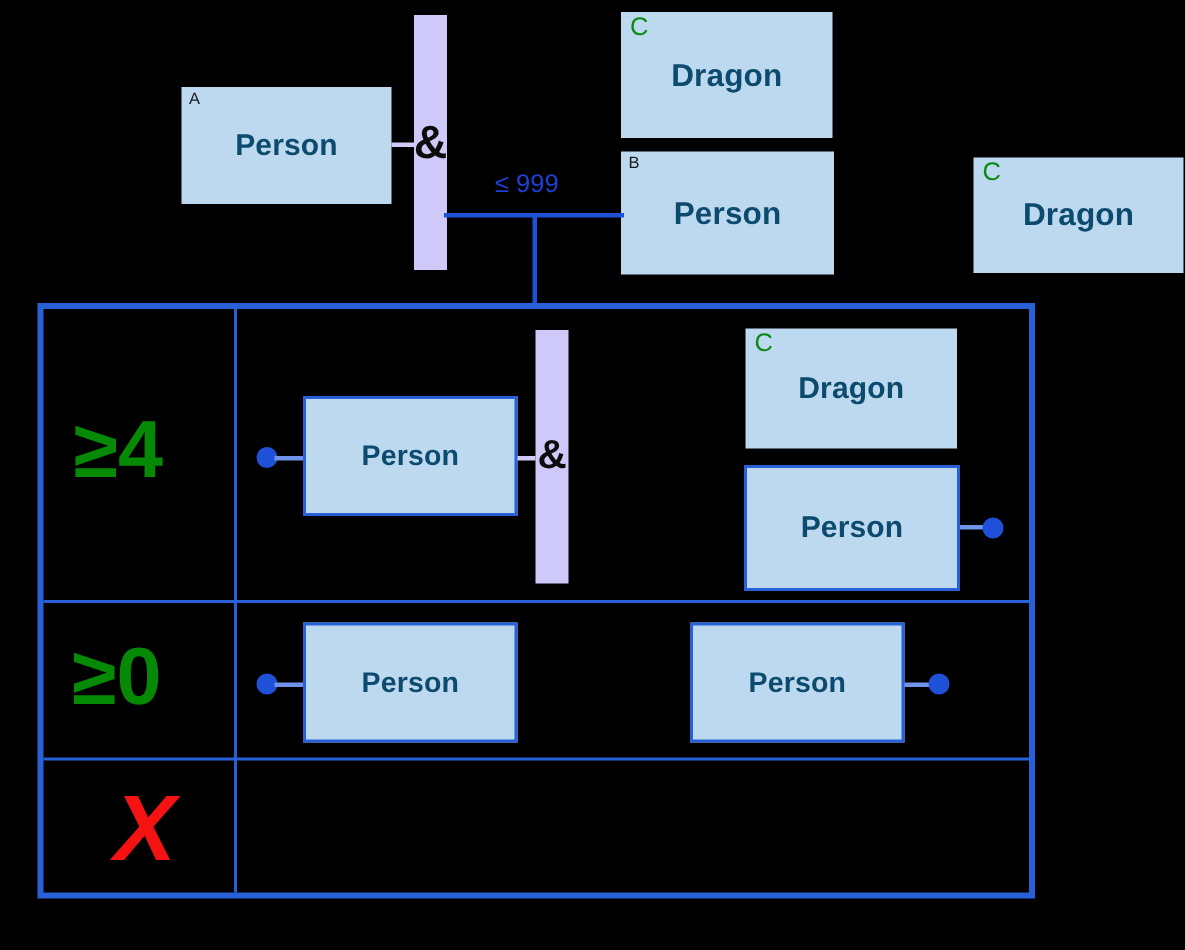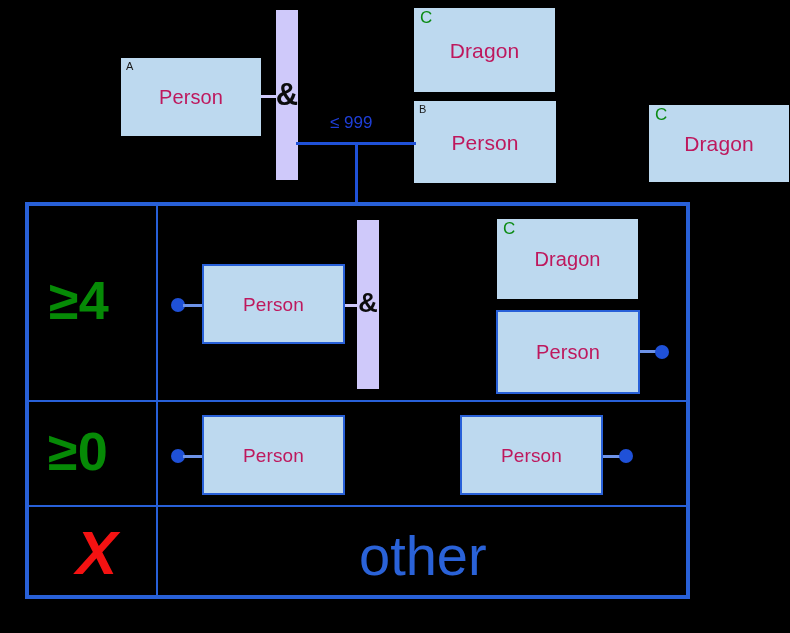--- a/index.html
+++ b/index.html
@@ -7,21 +7,21 @@
   #stage{position:relative;width:790px;height:633px;background:#000;}
 
   .node{
     position:absolute;
     background:#bdd9ef;
     box-sizing:border-box;
     display:flex;align-items:center;justify-content:center;
   }
   .node.bordered{border:2px solid #2860d8;}
   .node .nlabel{
-    font-weight:normal;color:#be185d;letter-spacing:.1px;
+    font-weight:bold;color:#0c4a6e;letter-spacing:.1px;
     line-height:1;white-space:nowrap;
   }
   .corner{
     position:absolute;top:3px;left:5px;
     font-size:11px;line-height:1;font-weight:normal;
   }
   .corner.black{color:#1a1a1a;}
   .corner.green{color:#0a8a12;font-size:17px;top:1px;left:6px;}
 
   .andbar{
@@ -145,17 +145,16 @@
 
     <div class="node bordered" style="left:431px;top:209px;width:143px;height:80px;">
       <span class="nlabel" style="font-size:19px;">Person</span>
     </div>
 
     <div class="stub" style="left:574px;top:249px;width:20px;"></div>
     <div class="dot" style="left:590px;top:243px;width:14px;height:14px;"></div>
 
     <div class="xmark" style="left:47px;top:316px;font-size:62px;">X</div>
 
-    <div class="otherlbl" style="left:330px;top:322px;font-size:56px;">other</div>
 
   </div>
 
 </div>
 
 </body></html>

